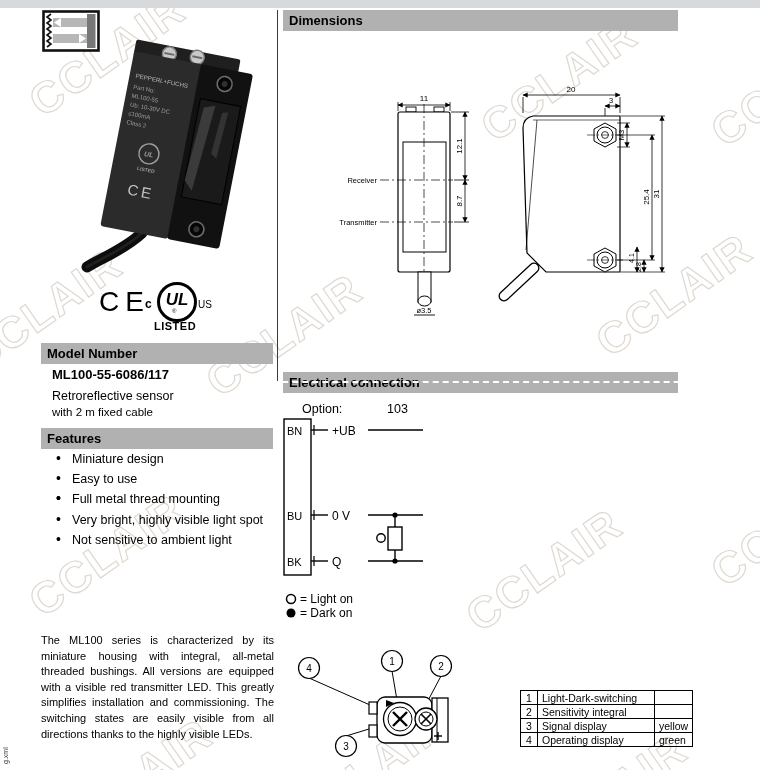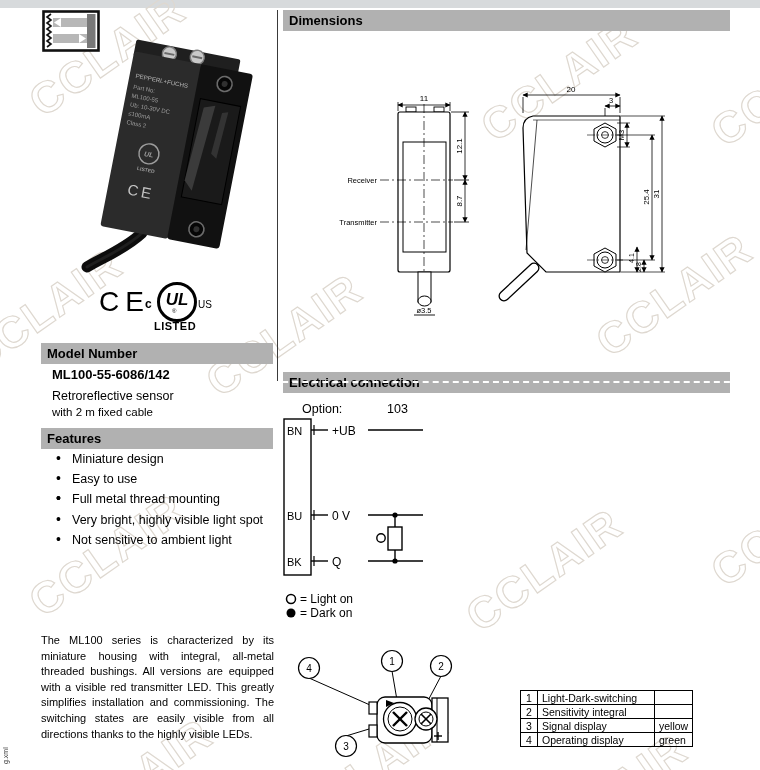--- a/index.html
+++ b/index.html
@@ -14,21 +14,21 @@
     transform:rotate(-35deg);color:transparent;-webkit-text-stroke:1.2px #ded8d0;
     pointer-events:none;z-index:0;white-space:nowrap;
   }
   .content{position:absolute;inset:0;z-index:1;}
   .vdivider{position:absolute;left:277px;top:10px;width:1px;height:373px;background:#3a3a3a;}
   .hdr{
     position:absolute;background:#b1b1b1;height:21px;box-sizing:border-box;
     font-size:13px;font-weight:bold;padding:3px 0 0 6px;color:#000;
   }
   .hdr-left{left:41px;width:232px;}
-  .hdr-right{left:283px;width:447px;}
+  .hdr-right{left:283px;width:395px;}
   .txt{position:absolute;color:#000;}
   .bullets{position:absolute;left:52px;top:452px;width:222px;margin:0;padding:0;list-style:none;}
   .bullets li{position:relative;padding-left:20px;font-size:12.5px;line-height:15.2px;margin-bottom:5px;}
   .bullets li .dot{position:absolute;left:4px;top:-1px;font-size:14px;}
   .para{
     position:absolute;left:41px;top:633px;width:233px;font-size:11px;line-height:15.6px;
     text-align:justify;
   }
   .dash-line{position:absolute;left:252px;top:381px;width:508px;border-top:2px dashed #fff;z-index:3;}
   
@@ -122,21 +122,21 @@
     <div class="ce-mark">CE</div>
     <span class="ul-c">c</span>
     <div class="ul-circle">
       <span class="ul-txt">UL</span>
     </div>
     <span class="ul-reg">®</span>
     <span class="ul-us">US</span>
     <span class="ul-listed">LISTED</span>
 
     <div class="hdr hdr-left" style="top:343px">Model Number</div>
-    <div class="txt" style="left:52px;top:367px;font-size:13px;font-weight:bold">ML100-55-6086/142</div>
+    <div class="txt" style="left:52px;top:367px;font-size:13px;font-weight:bold">ML100-55-6086/117</div>
     <div class="txt" style="left:52px;top:389px;font-size:12.5px">Retroreflective sensor</div>
     <div class="txt" style="left:52px;top:406px;font-size:11.5px">with 2 m fixed cable</div>
 
     <div class="hdr hdr-left" style="top:428px">Features</div>
     <ul class="bullets">
       <li><span class="dot">•</span><span>Miniature design</span></li>
       <li><span class="dot">•</span><span>Easy to use</span></li>
       <li><span class="dot">•</span></li>
       <li><span class="dot">•</span><span>Full metal thread mounting</span></li>
       <li><span class="dot">•</span><span>Very bright, highly visible light spot</span></li>

